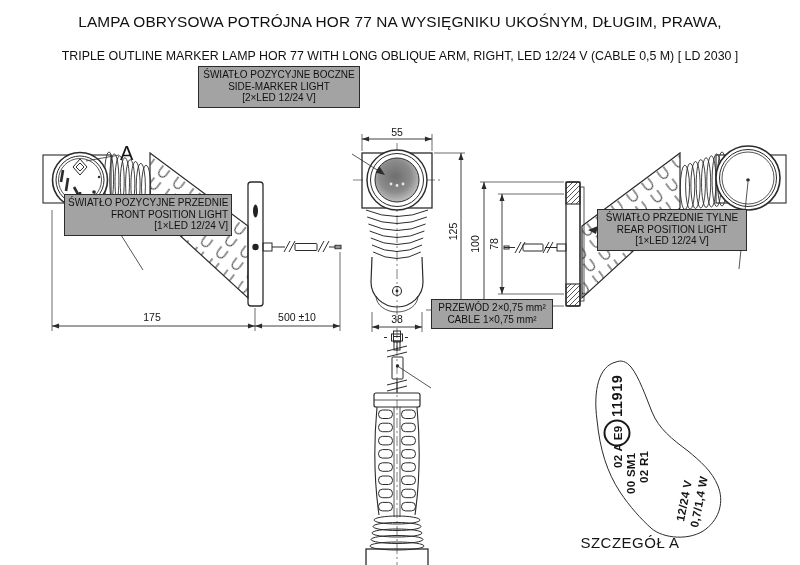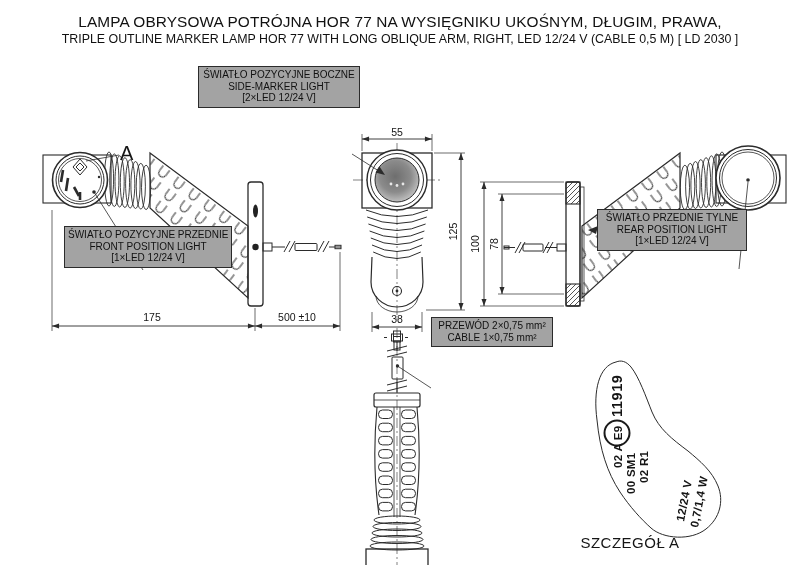--- a/index.html
+++ b/index.html
@@ -2,21 +2,21 @@
 <html><head>
 <meta charset="utf-8">
 <style>
   html,body{margin:0;padding:0;}
   body{
     width:800px;height:565px;position:relative;background:#fff;
     font-family:"Liberation Sans", sans-serif;color:#111;overflow:hidden;
   }
   .title-block{position:absolute;top:6px;left:0;width:800px;text-align:center;}
   .title-main{font-size:15.4px;line-height:16.6px;font-weight:400;letter-spacing:.1px;white-space:nowrap;margin-top:8px;}
-  .title-sub{font-size:12.4px;line-height:14px;margin-top:1px;white-space:nowrap;}
+  .title-sub{font-size:12.4px;line-height:14px;margin-top:18px;white-space:nowrap;}
   svg.drawing{position:absolute;top:60px;left:0;}
   svg text{font-family:"Liberation Sans", sans-serif;fill:#151515;}
   .dim{font-size:10.5px;}
   .bigA{font-size:20px;}
   .cap{font-size:15px;letter-spacing:.5px;}
   .mark15{font-size:14.5px;font-weight:600;letter-spacing:.6px;}
   .mark12{font-size:11.5px;font-weight:600;letter-spacing:.3px;}
   .callout{
     position:absolute;border:1.2px solid #2b2b2b;background:#a3a3a3;
     text-align:center;font-size:10px;line-height:11.6px;padding:2px 3px 3px;
@@ -29,31 +29,31 @@
 <div class="title-block">
   <div class="title-main">LAMPA OBRYSOWA POTRÓJNA HOR 77 NA WYSIĘGNIKU UKOŚNYM, DŁUGIM, PRAWA,</div>
   <div class="title-sub">TRIPLE OUTLINE MARKER LAMP HOR 77 WITH LONG OBLIQUE ARM, RIGHT, LED 12/24 V (CABLE 0,5 M) [ LD 2030 ]</div>
 </div>
 
 <div class="callout" style="left:198px;top:66px;width:154px;">
   <div>ŚWIATŁO POZYCYJNE BOCZNE</div>
   <div>SIDE-MARKER LIGHT</div>
   <div>[2×LED 12/24 V]</div>
 </div>
-<div class="callout" style="left:64px;top:226px;width:160px;">
+<div class="callout" style="left:64px;top:194px;width:160px;text-align:right;">
   <div>ŚWIATŁO POZYCYJNE PRZEDNIE</div>
   <div>FRONT POSITION LIGHT</div>
   <div>[1×LED 12/24 V]</div>
 </div>
 <div class="callout" style="left:597px;top:209px;width:142px;">
   <div>ŚWIATŁO PRZEDNIE TYLNE</div>
   <div>REAR POSITION LIGHT</div>
   <div>[1×LED 12/24 V]</div>
 </div>
-<div class="callout" style="left:431px;top:317px;width:114px;">
+<div class="callout" style="left:431px;top:299px;width:114px;">
   <div>PRZEWÓD 2×0,75 mm²</div>
   <div>CABLE 1×0,75 mm²</div>
 </div>
 
 <svg class="drawing" width="800" height="505" viewBox="0 0 800 505">
   <defs>
     <marker id="dimArrow" viewBox="0 0 10 8" refX="9.5" refY="4" markerWidth="9" markerHeight="7" orient="auto-start-reverse">
       <path d="M0.5,0.8 L9.5,4 L0.5,7.2 Z" fill="#2b2b2b"></path>
     </marker>
     <pattern id="slotsL" width="19" height="15" patternUnits="userSpaceOnUse" patternTransform="rotate(36.7)">

